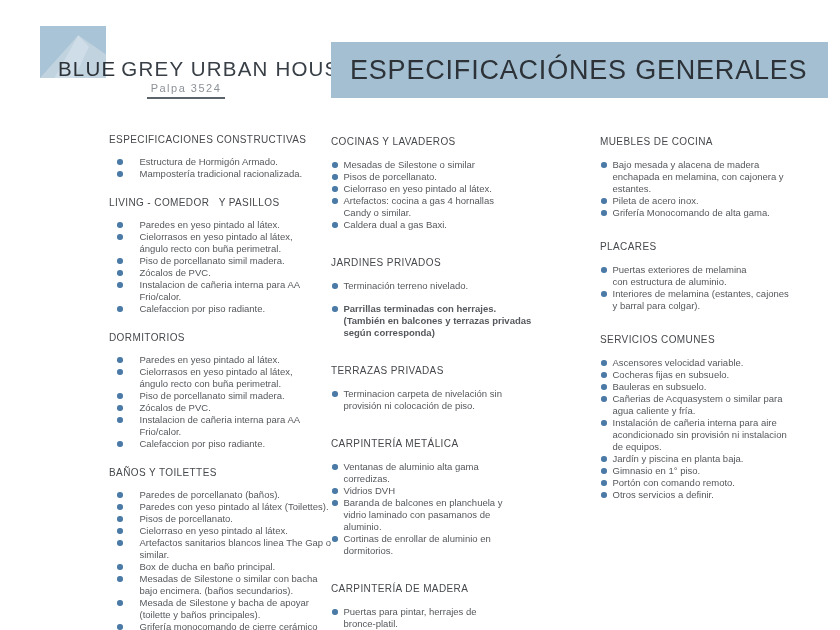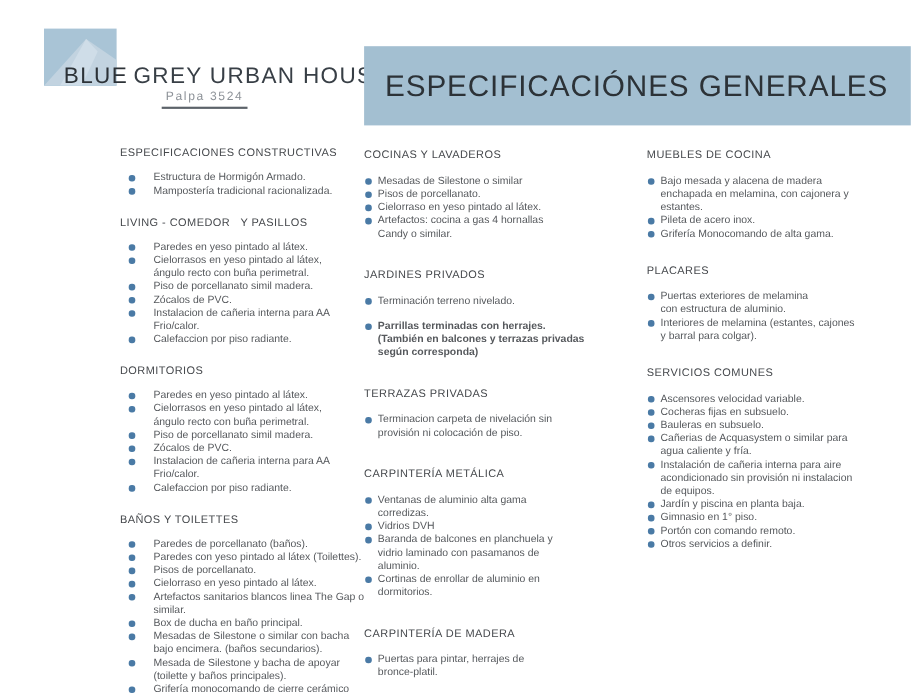--- a/index.html
+++ b/index.html
@@ -36,32 +36,32 @@
     font-size:20.5px;font-weight:500;letter-spacing:1.2px;color:var(--title);
   }
   .logo-title .brand-rest{margin-left:5px;color:#383f46;}
   .logo-subtitle{
     position:absolute;left:147px;top:82px;width:78px;text-align:center;
     font-size:11px;letter-spacing:1.5px;color:var(--subtitle);
     padding-bottom:3px;border-bottom:2px solid #5c636a;
   }
   
   .banner{
-    position:absolute;left:331px;top:42px;right:12px;height:72px;
+    position:absolute;left:331px;top:42px;right:12px;height:56px;
     background:var(--banner);display:flex;align-items:center;
   }
   .banner-title{
     padding-left:19px;font-size:27px;font-weight:500;letter-spacing:0.8px;
     color:var(--title);white-space:nowrap;
   }
   
   .col{position:absolute;top:134px;}
   .col-0{left:75px;width:258px;}
   .col-1{left:331px;top:136px;width:252px;}
-  .col-2{left:588px;top:136px;width:238px;}
+  .col-2{left:600px;top:136px;width:238px;}
   .sec-heading{
     font-size:10px;letter-spacing:0.4px;color:var(--heading);
     margin:0 0 10px 0;white-space:pre;
   }
   .spec-list{list-style:none;margin:0;padding:0;}
   .spec-list li{
     display:flex;align-items:flex-start;
     font-size:9.5px;line-height:12px;color:var(--body);
   }
   .dot{
@@ -231,20 +231,24 @@
         </li>
         <li>
           <span class="dot"></span>
           <span class="itx">Cielorraso en yeso pintado al látex.</span>
         </li>
         <li>
           <span class="dot"></span>
           <span class="itx">Artefactos: cocina a gas 4 hornallas
 Candy o similar.</span>
         </li>
+        <li>
+          <span class="dot"></span>
+          <span class="itx">Caldera dual a gas Baxi.</span>
+        </li>
       </ul>
     </div>
     <div class="section">
       <div class="sec-heading">JARDINES PRIVADOS</div>
       <ul class="spec-list">
         <li>
           <span class="dot"></span>
           <span class="itx">Terminación terreno nivelado.</span>
         </li>
         <li>

